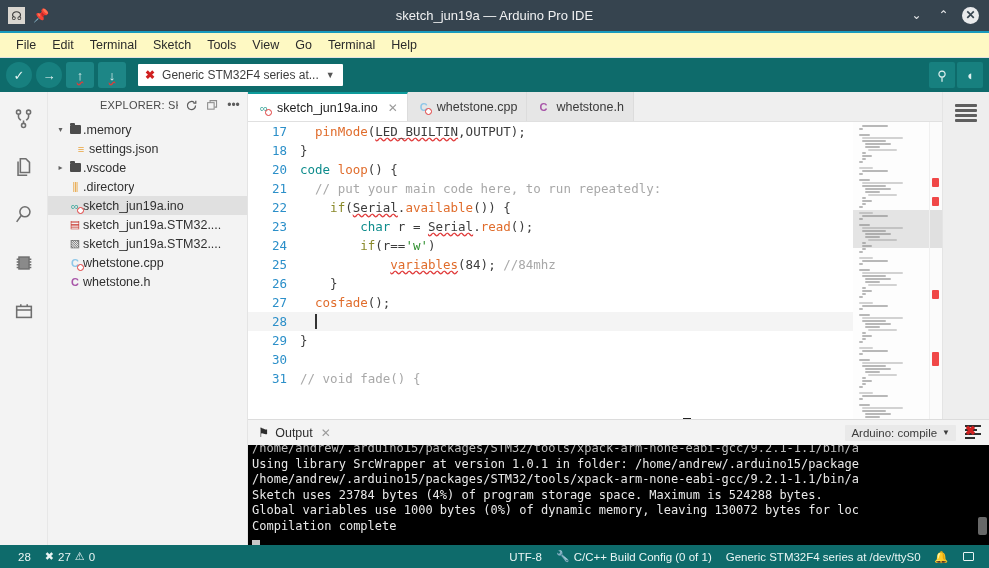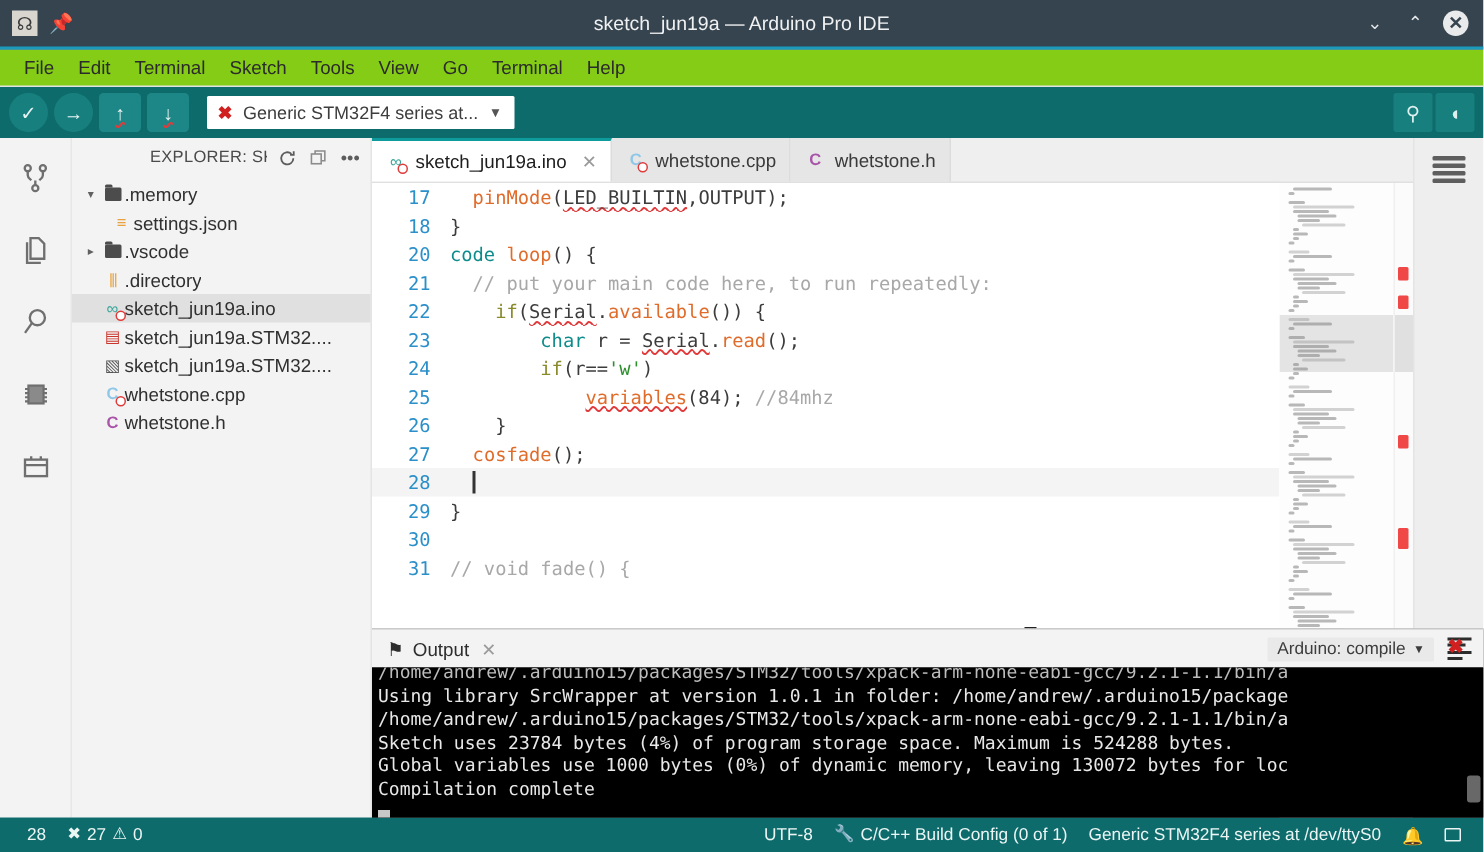--- a/index.html
+++ b/index.html
@@ -30,21 +30,21 @@
   }
   .tb-right { margin-left: auto; display: flex; align-items: center; gap: 10px; padding-right: 10px; z-index: 2; }
   .winbtn { width: 17px; height: 17px; font-size: 12px; color: #e4e6e8; text-align: center; line-height: 17px; }
   .winbtn.close {
     background: #e9eaec; color: #36444f; border-radius: 50%;
     font-size: 12px; font-weight: bold;
   }
 
   
   .menubar {
-    height: 25px; background: #84cc16; display: flex; align-items: center;
+    height: 25px; background: #fef9c3; display: flex; align-items: center;
     padding-left: 8px; flex: none; border-bottom: 1px solid #e2e2e2;
   }
   .menu-item { font-size: 12.5px; color: #2b2b2b; padding: 3px 8px; white-space: nowrap; }
 
   
   .toolbar {
     height: 34px; background: #0e6b6b; display: flex; align-items: center;
     padding: 0 6px; gap: 4px; flex: none;
   }
   .tbtn {
@@ -159,21 +159,21 @@
   .outline-ico i:nth-child(4){ width: 22px; }
 
   
   .panel { flex: none; display: flex; flex-direction: column; background: #000; }
   .panel-header {
     height: 26px; background: #f3f3f3; display: flex; align-items: center;
     padding: 0 8px 0 10px; gap: 7px; border-top: 1px solid #dcdcdc;
   }
   .panel-tab { display: flex; align-items: center; gap: 6px; font-size: 12.5px; color: #2d2d2d; }
   .panel-tab-close { color: #9b9b9b; font-size: 12px; margin-left: 2px; }
-  .panel-right { margin-left: auto; display: flex; align-items: center; gap: 9px; }
+  .panel-right { margin-left: auto; display: flex; gap: 9px; }
   .chan-select {
     background: #e9e9e9; font-size: 11.5px; color: #3c3c3c;
     padding: 2px 6px; display: flex; align-items: center; gap: 5px; border-radius: 1px;
   }
   .chan-caret { font-size: 8px; }
   .clear-ico { width: 16px; height: 15px; position: relative; display:flex; flex-direction:column; justify-content:space-between; }
   .clear-ico i { height: 2.2px; background: #2d2d2d; display: block; }
   .clear-ico i:nth-child(1){ width: 16px; }
   .clear-ico i:nth-child(2){ width: 12px; }
   .clear-ico i:nth-child(3){ width: 16px; }

